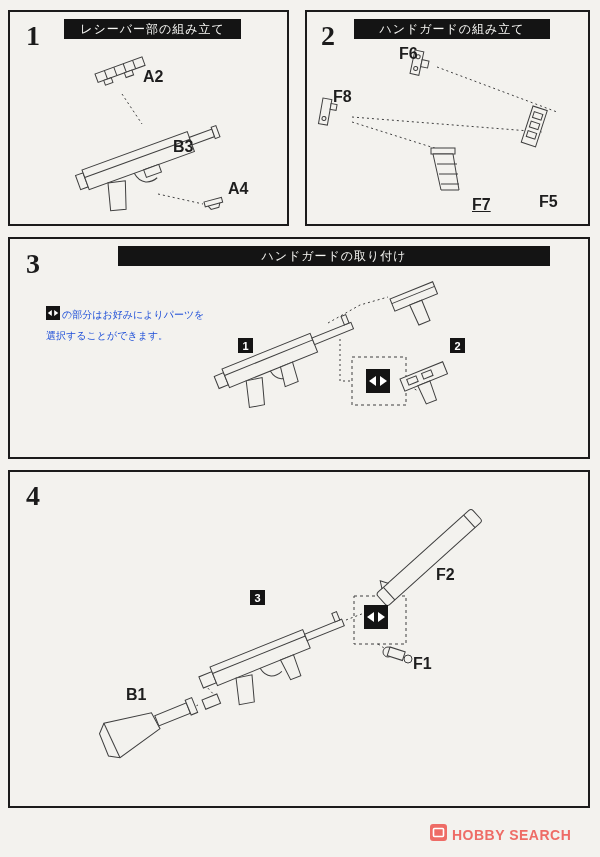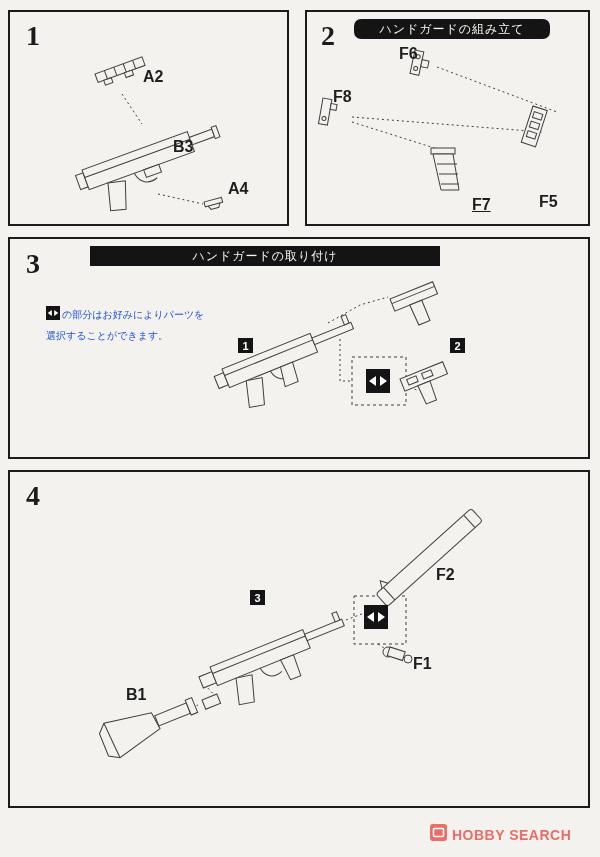--- a/index.html
+++ b/index.html
@@ -28,20 +28,21 @@
   .footer { position:absolute; left:430px; top:824px; display:flex; align-items:center; gap:5px; }
   .footer-text { font-size:14px; font-weight:bold; letter-spacing:0.5px; color:#ee6c66; }
 </style>
 </head>
 <body>
 
 <div class="sheet">
 
   <section class="panel panel-1">
     <div class="step-number" style="left:16px; top:10px;">1</div>
+    <div class="title-bar" style="left:54px; width:177px;">レシーバー部の組み立て</div>
 
     <svg class="art" width="281" height="216" viewBox="0 0 281 216">
       <g stroke="#3f3f3f" stroke-width="1" fill="none">
         <line x1="112" y1="82" x2="132" y2="112" stroke-dasharray="2,3"></line>
         <line x1="148" y1="182" x2="193" y2="192" stroke-dasharray="2,3"></line>
       </g>
       <g stroke="#3f3f3f" stroke-width="1" fill="#f3f2ee">
 
         <g transform="translate(85,62) rotate(-20)">
           <rect x="0" y="0" width="50" height="9"></rect>
@@ -67,21 +68,21 @@
       </g>
     </svg>
 
     <span class="part-label" style="left:133px; top:56px;">A2</span>
     <span class="part-label" style="left:163px; top:126px;">B3</span>
     <span class="part-label" style="left:218px; top:168px;">A4</span>
   </section>
 
   <section class="panel panel-2">
     <div class="step-number" style="left:14px; top:10px;">2</div>
-    <div class="title-bar" style="left:47px; width:196px;border-radius:7px;">ハンドガードの組み立て</div>
+    <div class="title-bar" style="left:47px; width:196px;">ハンドガードの組み立て</div>
 
     <svg class="art" width="285" height="216" viewBox="0 0 285 216">
       <g stroke="#3f3f3f" stroke-width="1" fill="none">
         <line x1="130" y1="55" x2="250" y2="100" stroke-dasharray="2,3"></line>
         <line x1="45" y1="105" x2="235" y2="120" stroke-dasharray="2,3"></line>
         <line x1="45" y1="110" x2="140" y2="140" stroke-dasharray="2,3"></line>
       </g>
       <g stroke="#3f3f3f" stroke-width="1" fill="#f3f2ee">
 
         <g transform="translate(108,38) rotate(12)">
@@ -113,21 +114,21 @@
     </svg>
 
     <span class="part-label" style="left:92px;  top:33px;">F6</span>
     <span class="part-label" style="left:26px;  top:76px;">F8</span>
     <span class="part-label" style="left:232px; top:140px;margin-top:41px;">F5</span>
     <span class="part-label" style="left:165px; top:184px;text-decoration:underline;">F7</span>
   </section>
 
   <section class="panel panel-3">
     <div class="step-number" style="left:16px; top:11px;">3</div>
-    <div class="title-bar" style="left:80px; width:350px;">ハンドガードの取り付け</div>
+    <div class="title-bar" style="left:108px; width:432px;">ハンドガードの取り付け</div>
 
     <svg class="art" width="582" height="222" viewBox="0 0 582 222">
       <g stroke="#3f3f3f" stroke-width="1" fill="none">
         <polyline points="318,84 350,66 378,58" stroke-dasharray="2,3"></polyline>
         <polyline points="330,100 330,142 342,142" stroke-dasharray="2,3"></polyline>
         <polyline points="396,145 408,152" stroke-dasharray="2,3"></polyline>
         <rect x="342" y="118" width="54" height="48" stroke-dasharray="3,3"></rect>
       </g>
       <g stroke="#3f3f3f" stroke-width="1" fill="#f3f2ee">
 

